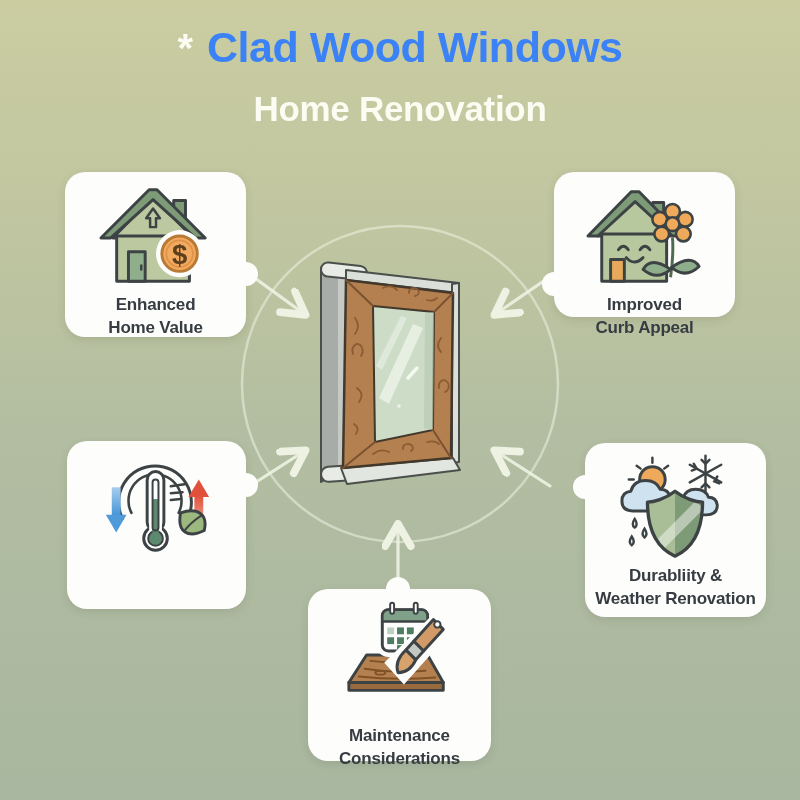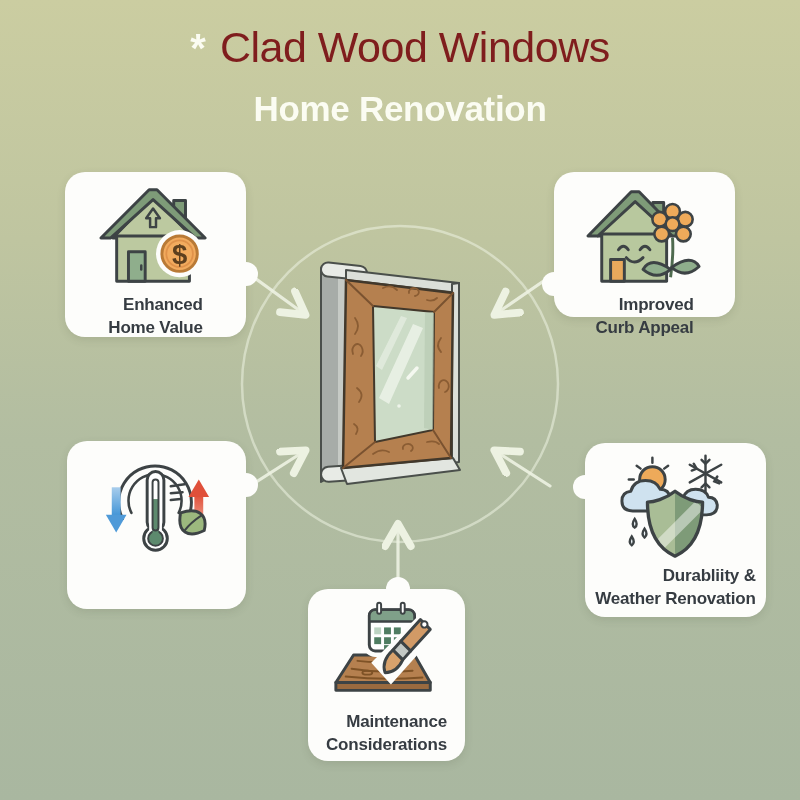--- a/index.html
+++ b/index.html
@@ -4,45 +4,45 @@
 <style>
   html,body{margin:0;padding:0;}
   body{
     width:800px;height:800px;position:relative;overflow:hidden;
     font-family:"Liberation Sans", sans-serif;
     background:linear-gradient(180deg,#cbcda1 0%,#bfc5a0 30%,#b2bda1 55%,#a9b7a0 100%);
   }
   .header{position:absolute;top:22px;left:0;width:800px;text-align:center;z-index:3;}
   .title-line{display:flex;justify-content:center;align-items:baseline;gap:14px;line-height:50px;}
   .title-star{color:#fbfcf2;font-size:40px;font-weight:700;}
-  .title-text{color:#7f1d1d;font-size:43px;font-weight:400;letter-spacing:-0.5px;}
+  .title-text{color:#3b82f6;font-size:43px;font-weight:700;letter-spacing:-0.5px;}
   .subtitle{color:#fbfcf2;font-size:35px;font-weight:700;line-height:40px;margin-top:16px;letter-spacing:-0.3px;}
 
   .connectors{position:absolute;left:0;top:0;z-index:1;}
   .window-wrap{position:absolute;left:313px;top:256px;width:160px;height:232px;z-index:2;}
 
   .card{
     position:absolute;background:#fdfdfb;border-radius:20px;z-index:2;
     box-shadow:0 3px 8px rgba(60,70,50,0.13);
     display:flex;flex-direction:column;align-items:center;padding-top:8px;box-sizing:border-box;
   }
   .card .bump{position:absolute;width:24px;height:24px;background:#fdfdfb;border-radius:50%;}
   .card-icon{width:118px;height:110px;flex:0 0 auto;}
-  .card-label{margin-top:4px;text-align:right;color:#363c42;font-size:17px;font-weight:700;line-height:1.35;letter-spacing:-0.2px;}
+  .card-label{margin-top:4px;text-align:center;color:#363c42;font-size:17px;font-weight:700;line-height:1.35;letter-spacing:-0.2px;}
   .card-label span{display:block;}
 
   #card-1{left:65px;top:172px;width:181px;height:165px;}
   #card-1 .bump{right:-12px;top:90px;}
   #card-2{left:554px;top:172px;width:181px;height:145px;}
   #card-2 .bump{left:-12px;top:100px;}
   #card-3{left:67px;top:441px;width:179px;height:168px;}
   #card-3 .bump{right:-12px;top:32px;}
   #card-4{left:585px;top:443px;width:181px;height:174px;}
   #card-4 .bump{left:-12px;top:32px;}
-  #card-5{left:308px;top:589px;width:157px;height:172px;}
+  #card-5{left:308px;top:589px;width:183px;height:172px;gap:14px;}
   #card-5 .bump{top:-12px;left:78px;}
 </style>
 </head>
 <body>
 
 <svg class="connectors" width="800" height="800" viewBox="0 0 800 800">
   <defs>
     <marker id="ah" markerWidth="14" markerHeight="14" refX="8" refY="5" orient="auto">
       <polyline points="2,1 9,5 2,9" fill="none" stroke="#edf2e2" stroke-width="2.4" stroke-linecap="round" stroke-linejoin="round"></polyline>
     </marker>

